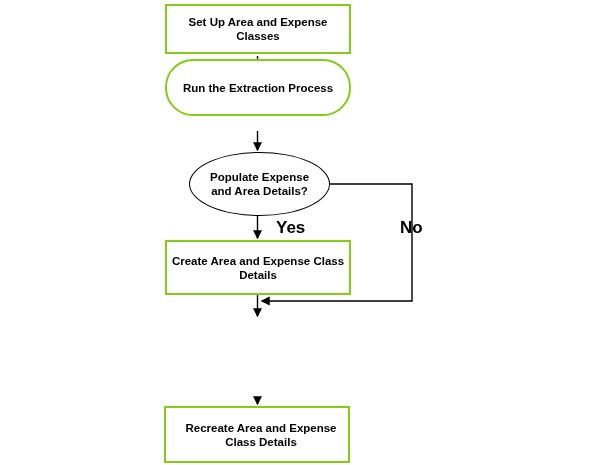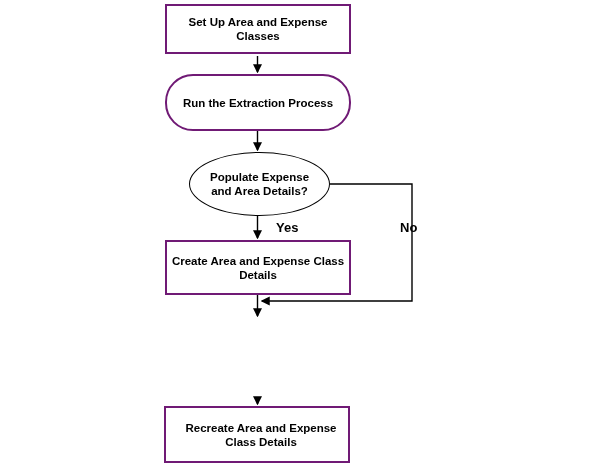--- a/index.html
+++ b/index.html
@@ -35,37 +35,37 @@
     box-sizing: border-box;
     background: #ffffff;
     color: #000000;
     font-weight: bold;
     font-size: 11.5px;
     line-height: 14px;
     text-align: center;
     white-space: pre-line;
   }
   .rect {
-    border: 2px solid #701a75;
+    border: 2px solid #84cc16;
   }
   .ellipse {
     border: 1.5px solid #000000;
     border-radius: 50%;
   }
   .node-setup    { left: 165px; top: 4px;   width: 186px; height: 50px; }
-  .node-run      { left: 165px; top: 74px;  width: 186px; height: 57px; border-radius: 28px; }
+  .node-run      { left: 165px; top: 59px;  width: 186px; height: 57px; border-radius: 28px; }
   .node-populate { left: 189px; top: 152px; width: 141px; height: 64px; }
   .node-create   { left: 165px; top: 240px; width: 186px; height: 55px; }
   .node-allocate { left: 180px; top: 318px; width: 157px; height: 80px; padding-top: 2px; }
   .node-recreate { left: 164px; top: 406px; width: 186px; height: 57px; padding-left: 8px; }
   .edge-label {
     position: absolute;
     color: #000000;
     font-weight: bold;
-    font-size: 13px;
+    font-size: 17px;
     line-height: 13px;
   }
   .label-yes { left: 276px; top: 221px; }
   .label-no  { left: 400px; top: 221px; }
 </style>
 </head>
 <body>
 
 <div class="canvas">
 

